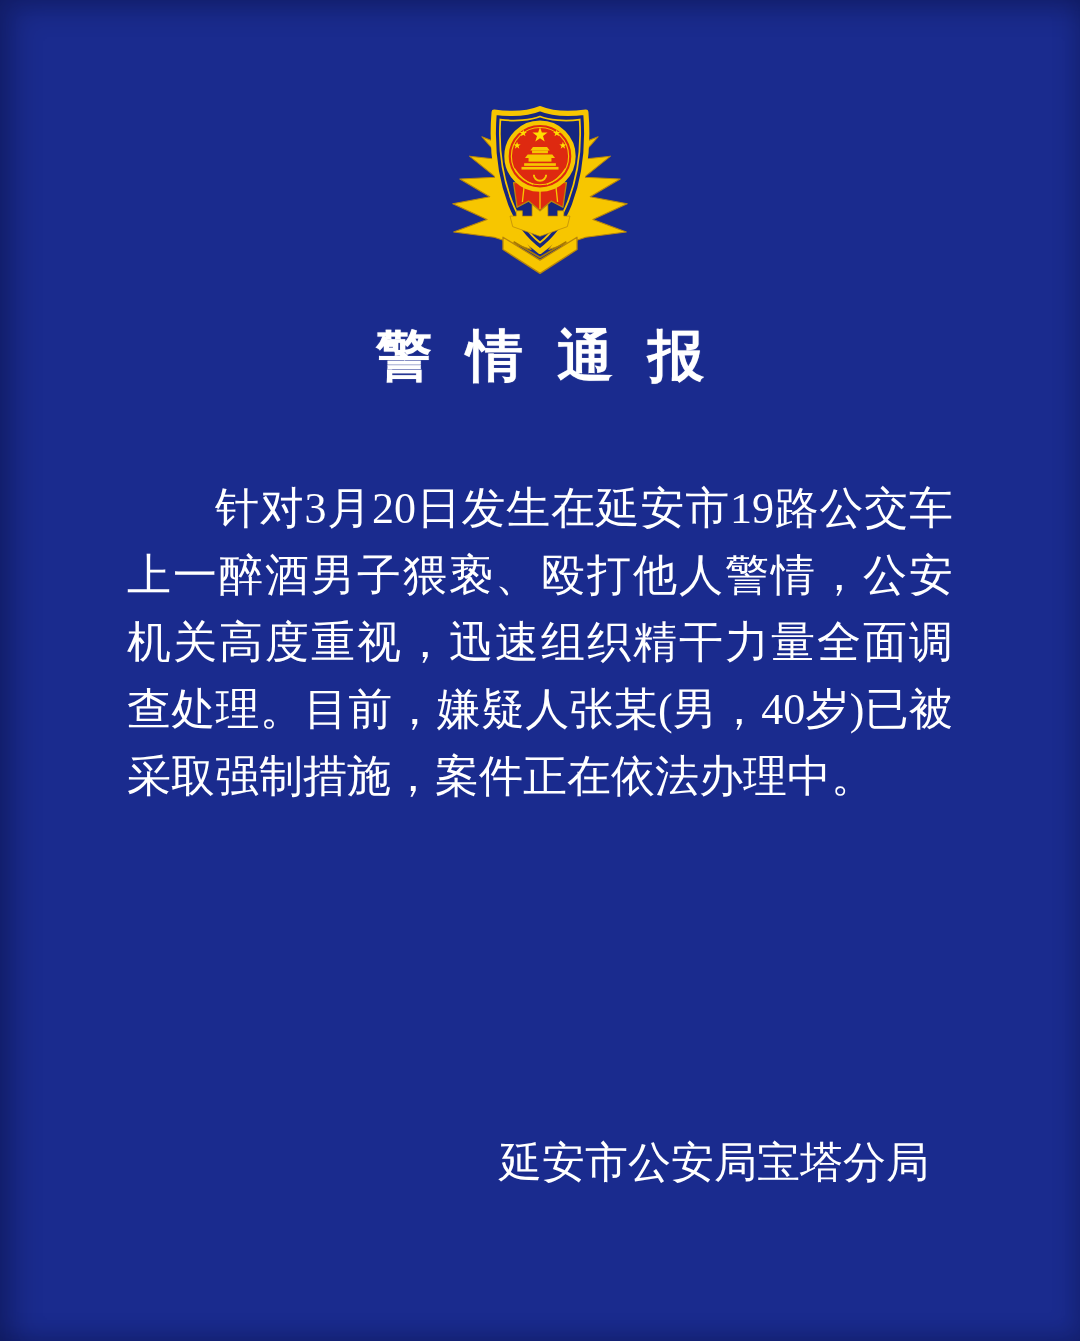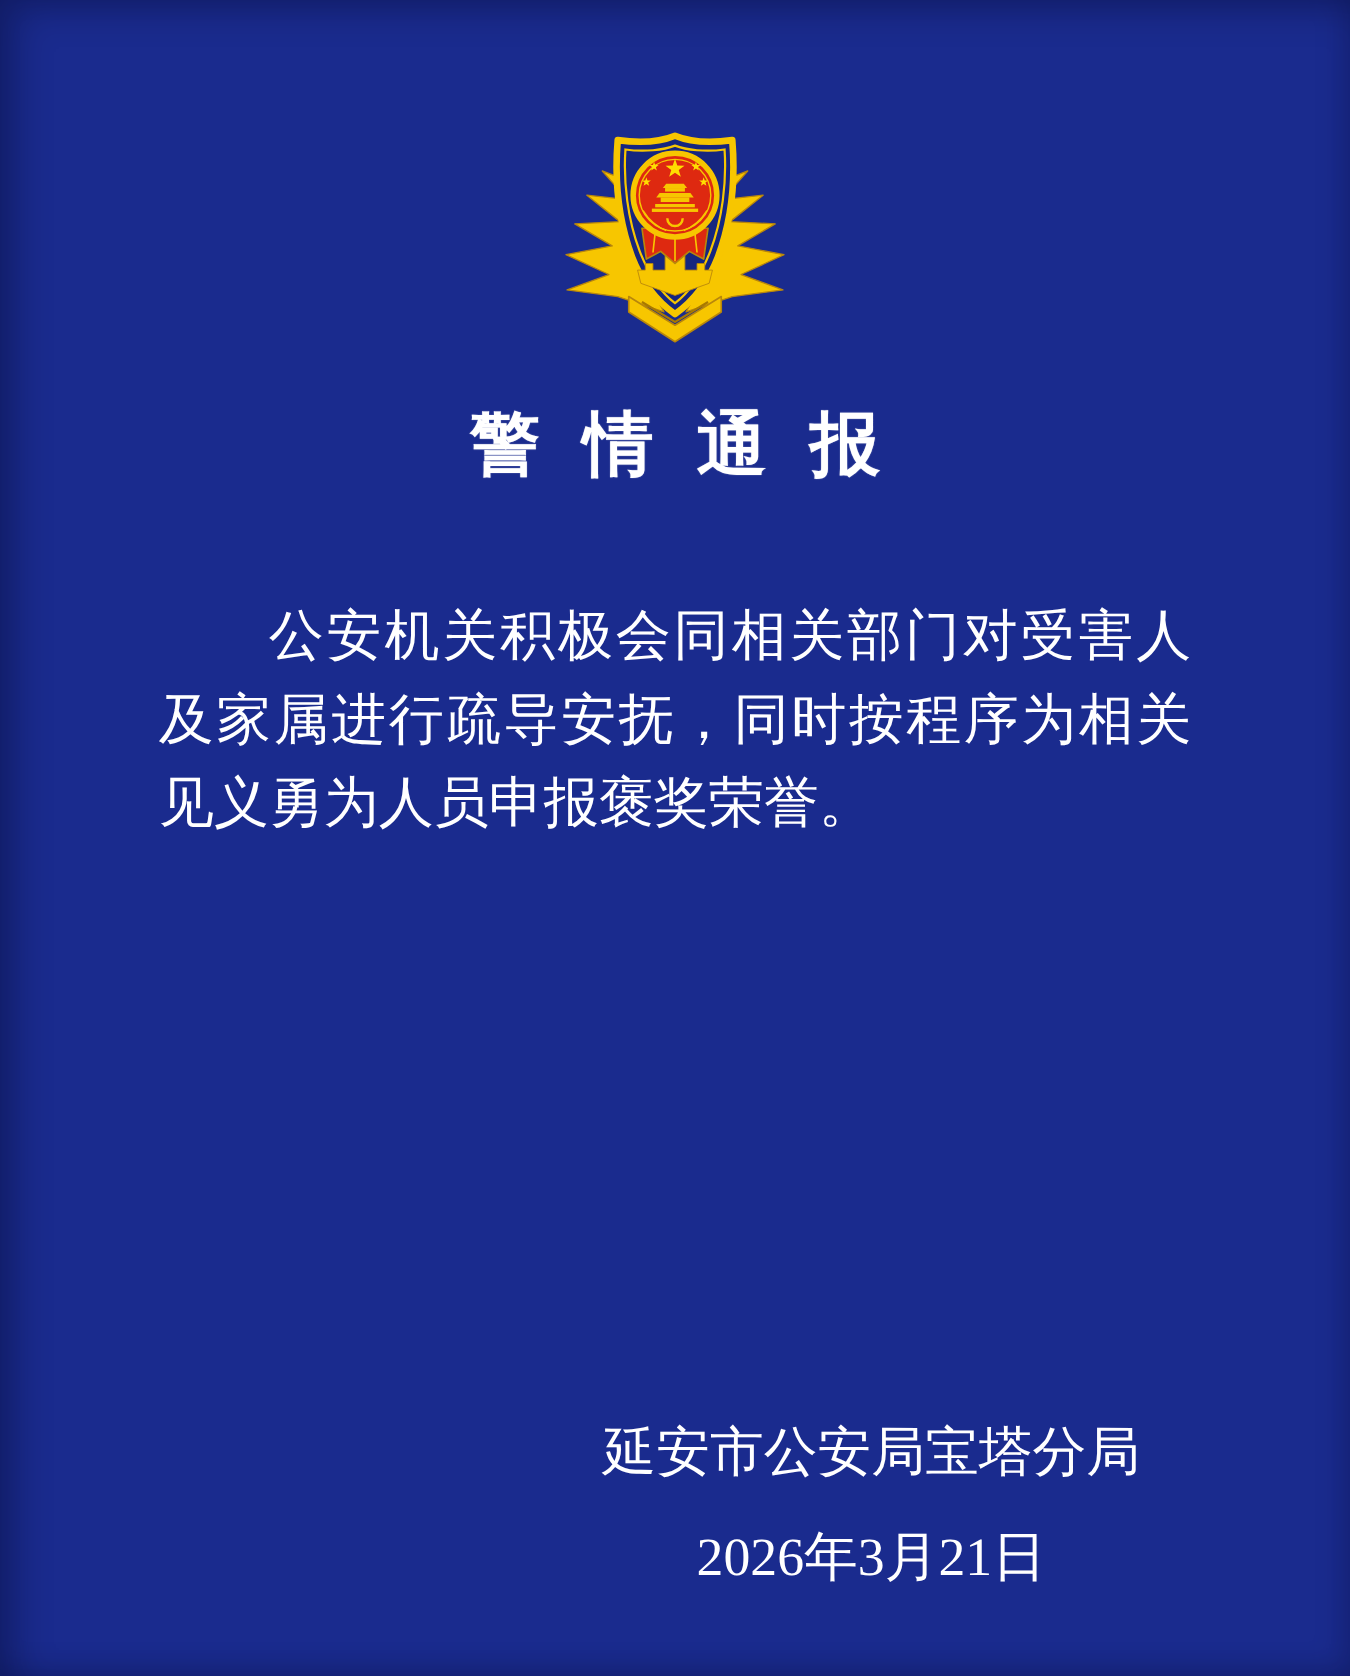--- a/index.html
+++ b/index.html
@@ -40,21 +40,21 @@
     font-size: 44px;
     line-height: 1.52;
     text-align: justify;
   }
   .body-text p {
     margin: 0;
     text-indent: 2em;
   }
   .footer {
     position: absolute;
-    left: 475px;
+    left: 492px;
     width: 444px;
     top: 1128px;
     text-align: center;
     font-size: 43px;
     line-height: 1.62;
   }
   .footer .sig { white-space: nowrap; }
   .footer .date { margin-top: 14px; }
 </style>
 </head>
@@ -106,19 +106,18 @@
       <rect x="79" y="78.2" width="42" height="3"></rect>
     </g>
     <path d="M93,87 a7,7 0 0 0 14,0" fill="none" stroke="#f7c600" stroke-width="2.2"></path>
     <path d="M71,80 Q79,93 92,98 M129,80 Q121,93 108,98" fill="none" stroke="#f7c600" stroke-width="1.4"></path>
   </g>
 </svg>
 
 <div class="title">警情通报</div>
 
 <div class="body-text">
-  <p>公安机关积极会同相关部门对受害人及家属进行疏导安抚，同时按程序为相关见义勇为人员申报褒奖荣誉。</p>
+  <p>针对3月20日发生在延安市19路公交车上一醉酒男子猥亵、殴打他人警情，公安机关高度重视，迅速组织精干力量全面调查处理。目前，嫌疑人张某(男，40岁)已被采取强制措施，案件正在依法办理中。</p>
 </div>
 
 <div class="footer">
   <div class="sig">延安市公安局宝塔分局</div>
-  <div class="date">2026年3月21日</div>
 </div>
 
 </body></html>

